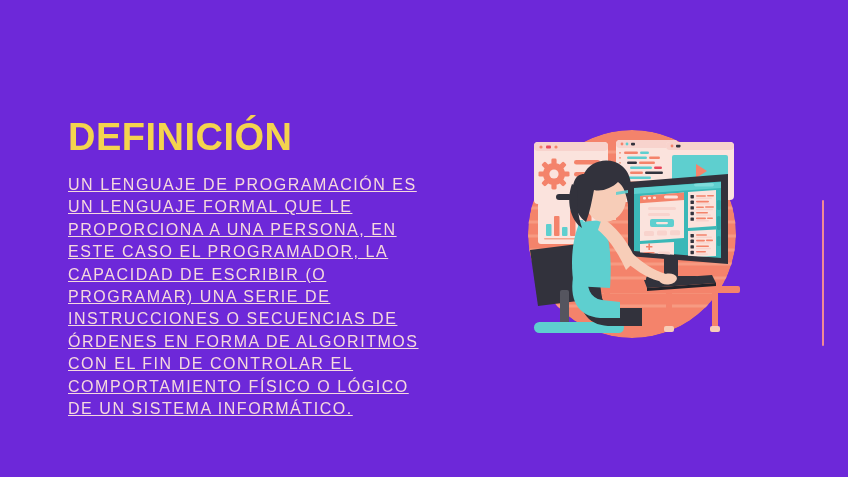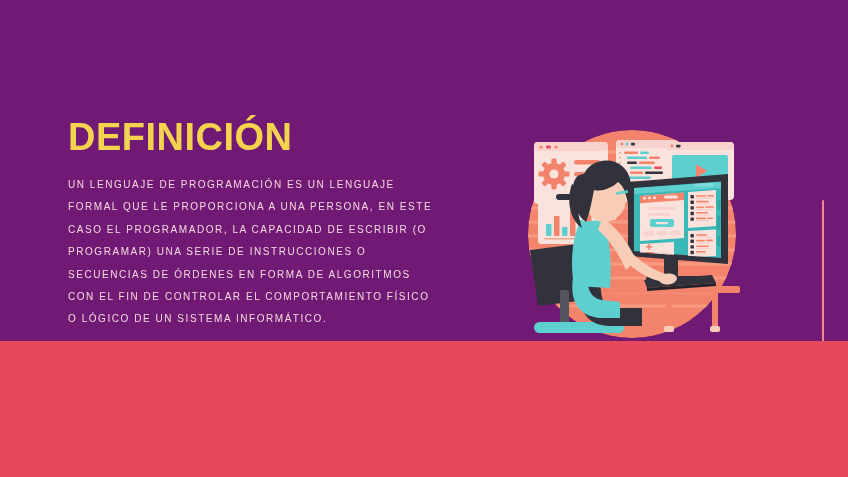--- a/index.html
+++ b/index.html
@@ -10,22 +10,22 @@
   body {
     width: 848px;
     height: 477px;
     overflow: hidden;
     background: #e8485c;
     font-family: "Liberation Sans", sans-serif;
   }
   #slide {
     position: relative;
     width: 848px;
-    height: 341px;
-    background: #701a75;
+    height: 477px;
+    background: #6d28d9;
     overflow: hidden;
   }
 
   
   #text-block {
     position: absolute;
     left: 68px;
     top: 118px;
     width: 370px;
   }
@@ -34,27 +34,28 @@
     font-size: 38px;
     font-weight: bold;
     color: #f4d44e;
     letter-spacing: 0.5px;
     line-height: 1.05;
     margin: 0 0 16px 0;
     white-space: nowrap;
   }
   #body-paragraph {
     font-family: "Liberation Sans", sans-serif;
-    font-size: 10px;
+    font-size: 16px;
     font-weight: normal;
     color: #f6d9de;
     letter-spacing: 1.55px;
     line-height: 22.4px;
     margin: 0;
     text-transform: uppercase;
+    text-decoration: underline;
   }
 
   
   #accent-line {
     position: absolute;
     left: 822px;
     top: 200px;
     width: 2px;
     height: 146px;
     background: #f08a93;

